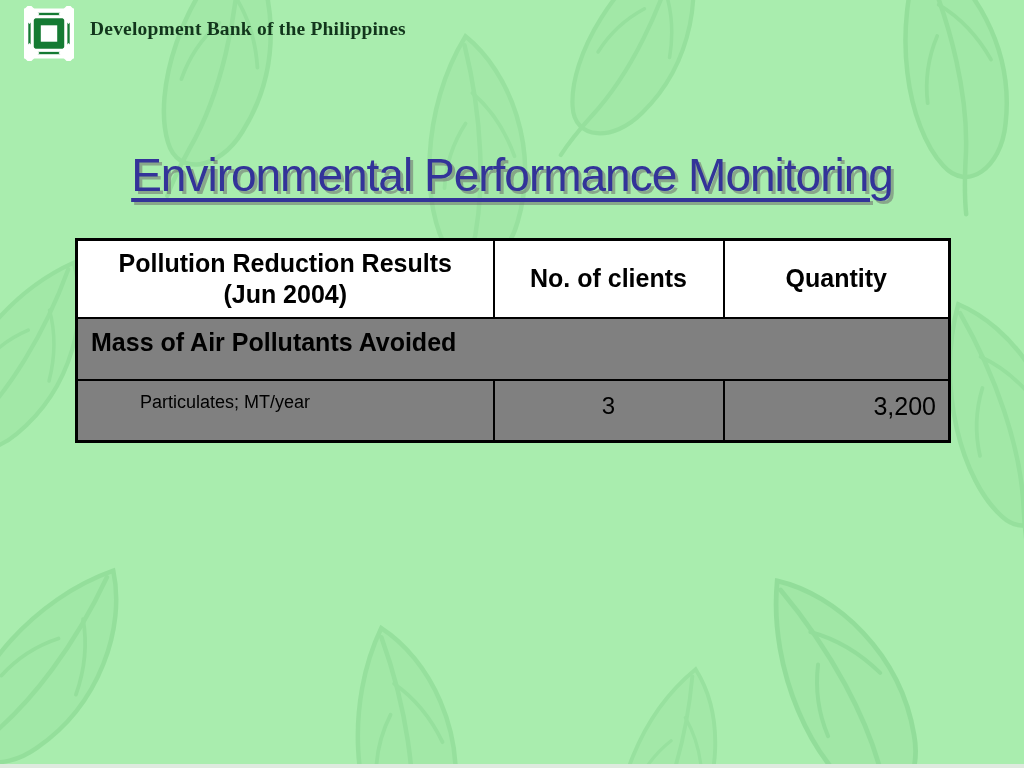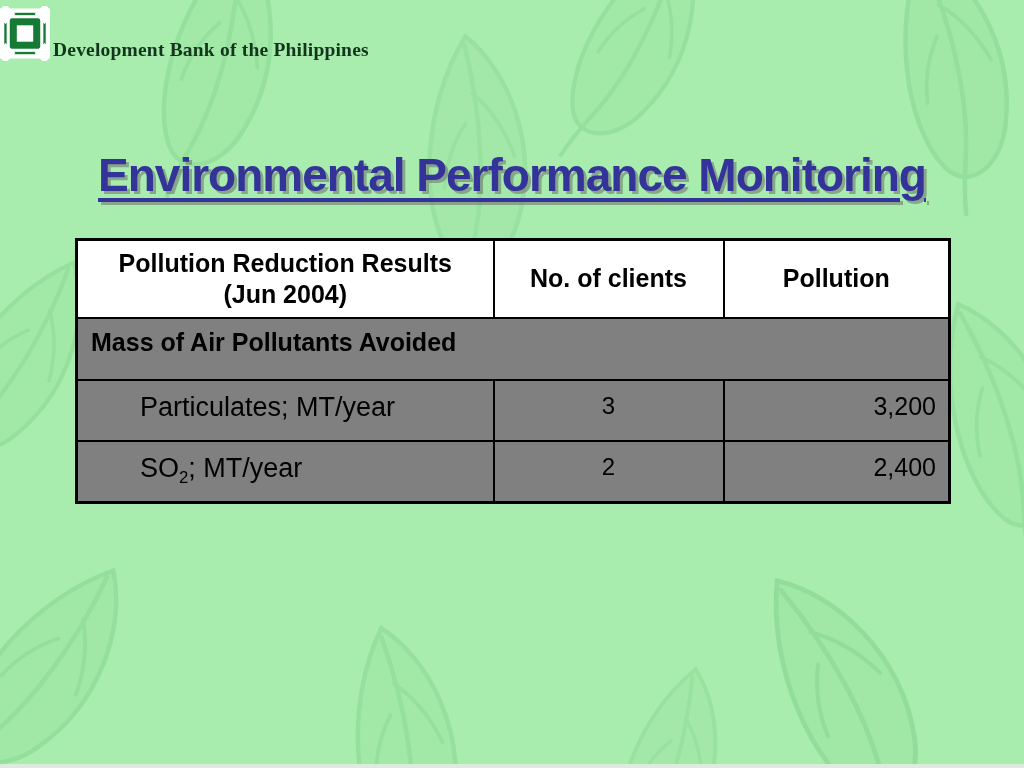--- a/index.html
+++ b/index.html
@@ -1,40 +1,40 @@
 <!DOCTYPE html>
 <html><head>
 <meta charset="utf-8">
 <style>
   html,body{margin:0;padding:0}
   .slide{position:relative;width:1024px;height:768px;background:#a9edae;overflow:hidden;
          font-family:"Liberation Sans",sans-serif}
   .bg{position:absolute;left:0;top:0;width:1024px;height:768px}
 
-  .logo-row{position:absolute;left:0;top:6px;display:flex;align-items:flex-end;gap:3px}
+  .logo-row{position:absolute;left:24px;top:6px;display:flex;align-items:flex-start;gap:16px}
   .logo-tile{width:50px;height:55px;flex:0 0 auto}
   .org-name{font-family:"Liberation Serif",serif;font-weight:bold;font-size:19.5px;
             color:#12361c;letter-spacing:.2px;white-space:nowrap;padding-top:12px}
 
   .title{position:absolute;left:0;right:0;top:148px;margin:0;text-align:center;
-         font-size:46px;font-weight:bold;letter-spacing:-1px;color:#333399;
+         font-size:46px;font-weight:normal;letter-spacing:-1px;color:#333399;
          text-decoration:underline;text-decoration-thickness:4px;text-underline-offset:7px;
          text-shadow:3px 3px 0 rgba(110,110,110,.55);white-space:nowrap}
 
   table.results{position:absolute;left:75px;top:238px;width:873px;border-collapse:collapse;
                 table-layout:fixed;border:3px solid #000000;background:#6d28d9}
   table.results th,table.results td{border:2px solid #000;color:#000;overflow:hidden}
   thead th{background:#fff;font-size:25px;font-weight:bold;text-align:center;
            vertical-align:middle;height:74px;line-height:1.25}
   tr.section-row{height:62px}
   tr.section-row td{background:#808080;font-size:25px;font-weight:bold;text-align:left;
                     vertical-align:top;padding:9px 0 4px 13px}
   tr.data-row{height:61px}
   tr.data-row td{background:#808080;vertical-align:top}
-  td.lbl{font-size:27px;padding:11px 0 0 62px}
+  td.lbl{font-size:18px;padding:11px 0 0 62px}
   td.cnum{font-size:24px;text-align:center;padding-top:11px}
   td.qty{font-size:25px;text-align:right;padding:11px 12px 0 10px}
   td.lbl sub{font-size:.62em}
 
   .bottom-strip{position:absolute;left:0;bottom:0;width:1024px;height:4px;background:#dfeadf}
 </style>
 </head>
 <body>
 
 <div class="slide">
@@ -85,35 +85,30 @@
         <col style="width:230px">
         <col style="width:226px">
       </colgroup>
     <thead>
       <tr>
         <th>
           <span>Pollution Reduction Results</span><br>
           <span>(Jun 2004)</span>
         </th>
         <th>No. of clients</th>
-        <th>Pollution</th>
+        <th>Quantity</th>
       </tr>
     </thead>
     <tbody>
       <tr class="section-row">
         <td colspan="3">Mass of Air Pollutants Avoided</td>
       </tr>
 
       <tr class="data-row">
         <td class="lbl"><span>Particulates</span><sub></sub><span>; MT/year</span></td>
         <td class="cnum">3</td>
         <td class="qty">3,200</td>
       </tr>
-      <tr class="data-row">
-        <td class="lbl"><span>SO</span><sub>2</sub><span>; MT/year</span></td>
-        <td class="cnum">2</td>
-        <td class="qty">2,400</td>
-      </tr>
     </tbody>
   </table>
 
   <div class="bottom-strip"></div>
 </div>
 
 </body></html>

